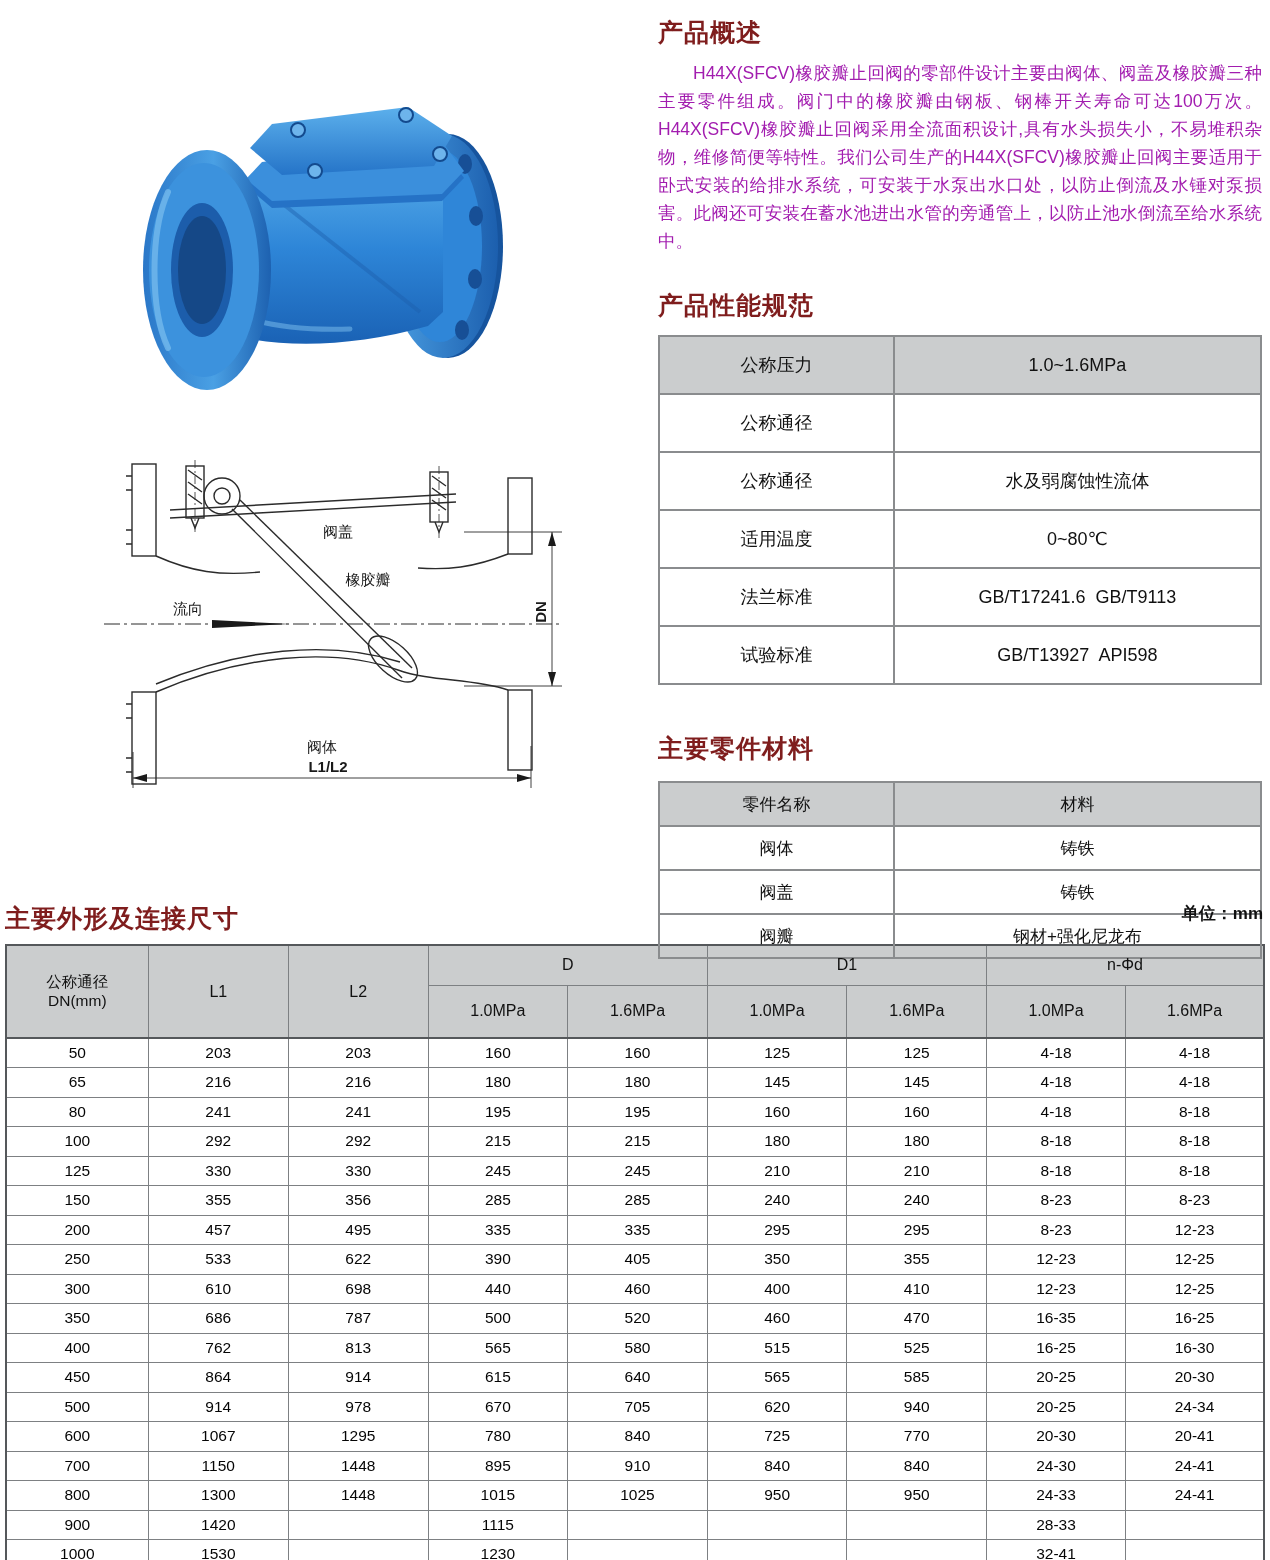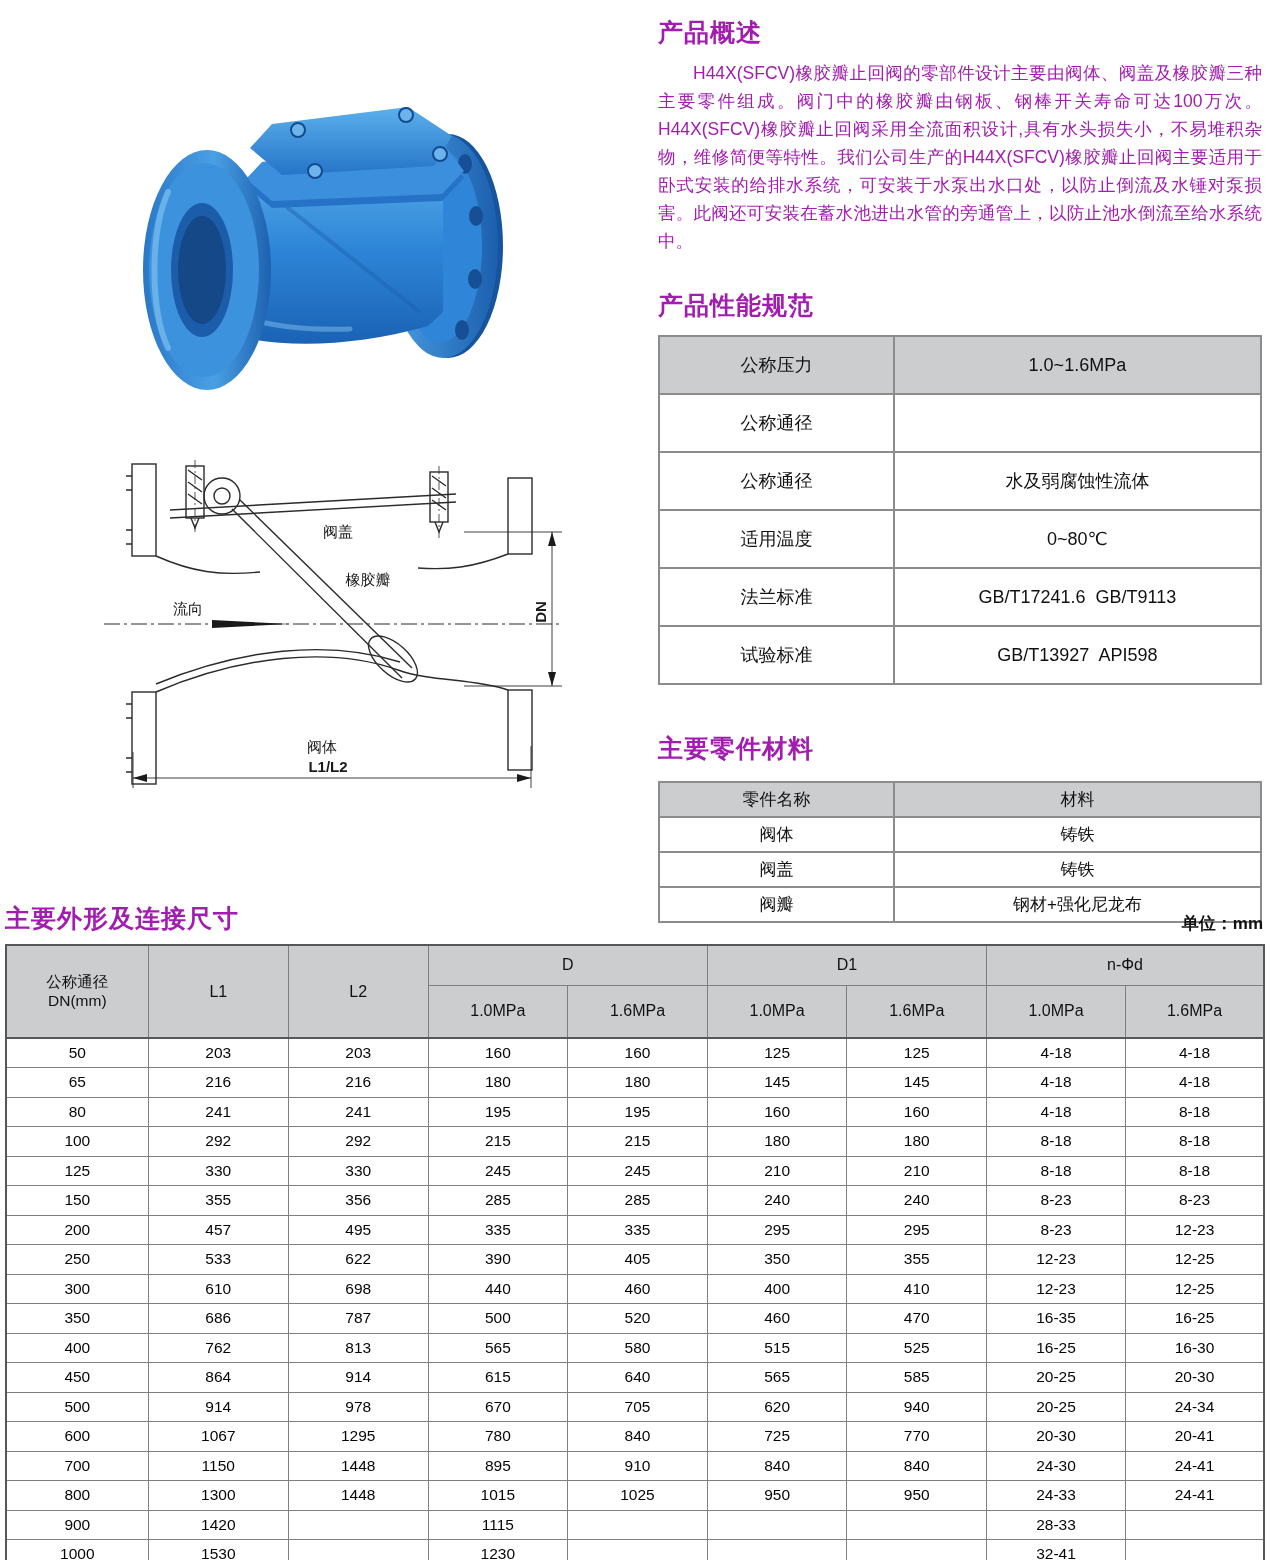--- a/index.html
+++ b/index.html
@@ -15,21 +15,21 @@
   }
   
   .top-section { display: flex; height: 872px; }
   .left-col  { position: relative; width: 640px; flex: 0 0 640px; }
   .right-col { flex: 1; padding: 16px 8px 0 18px; }
 
   .photo-svg   { position: absolute; left: 110px; top: 74px;  width: 400px; height: 330px; }
   .drawing-svg { position: absolute; left: 100px; top: 452px; width: 478px; height: 345px; }
 
   h2.section-heading {
-    color: #a21caf;
+    color: #7f1d1d;
     font-size: 25px;
     font-weight: 700;
     letter-spacing: 1px;
   }
   .overview-paragraph {
     margin-top: 10px;
     font-size: 17.5px;
     line-height: 1.6;
     text-align: justify;
     text-indent: 2em;
@@ -57,31 +57,31 @@
   .mat-heading  { margin-top: 47px; }
 
   table.material-table {
     width: 100%;
     margin-top: 16px;
     border-collapse: collapse;
     table-layout: fixed;
   }
   table.material-table th, table.material-table td {
     border: 2px solid #8a8c8e;
-    height: 35px;
+    height: 44px;
     text-align: center;
     font-size: 17px;
     font-weight: 400;
   }
   table.material-table th { background: #cbcdce; }
   table.material-table th.c0, table.material-table td.c0 { width: 39%; }
 
   
   .dims-section { padding: 0 5px; margin-top: 30px; }
-  .dims-header-bar { display: flex; align-items: flex-end; justify-content: space-between; margin-bottom: 9px; }
+  .dims-header-bar { display: flex; align-items: flex-start; justify-content: space-between; margin-bottom: 9px; }
   .unit-label { font-size: 17px; font-weight: 600; color: #111; padding-right: 2px; }
 
   table.dims-table {
     width: 100%;
     border-collapse: collapse;
     table-layout: fixed;
     border: 2px solid #55585b;
   }
   table.dims-table th, table.dims-table td {
     border: 1px solid #7d8083;

